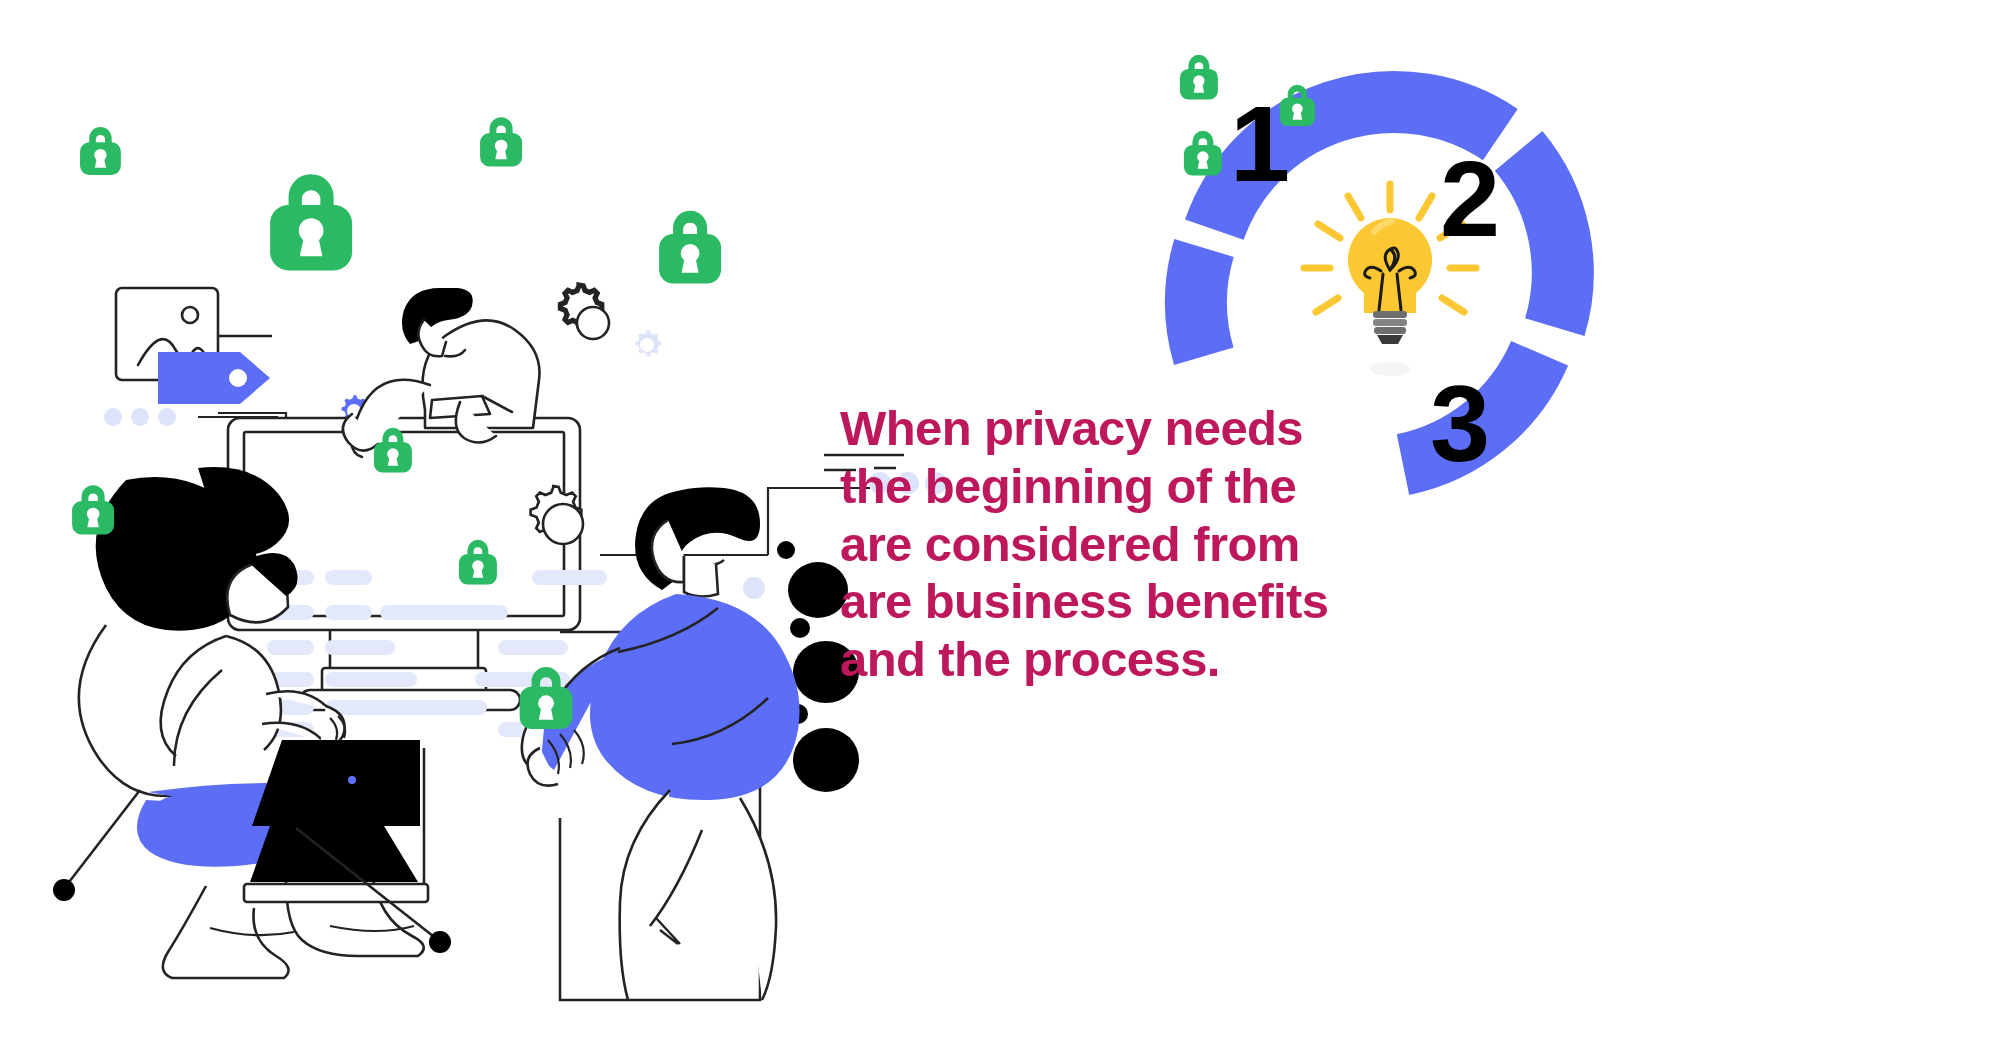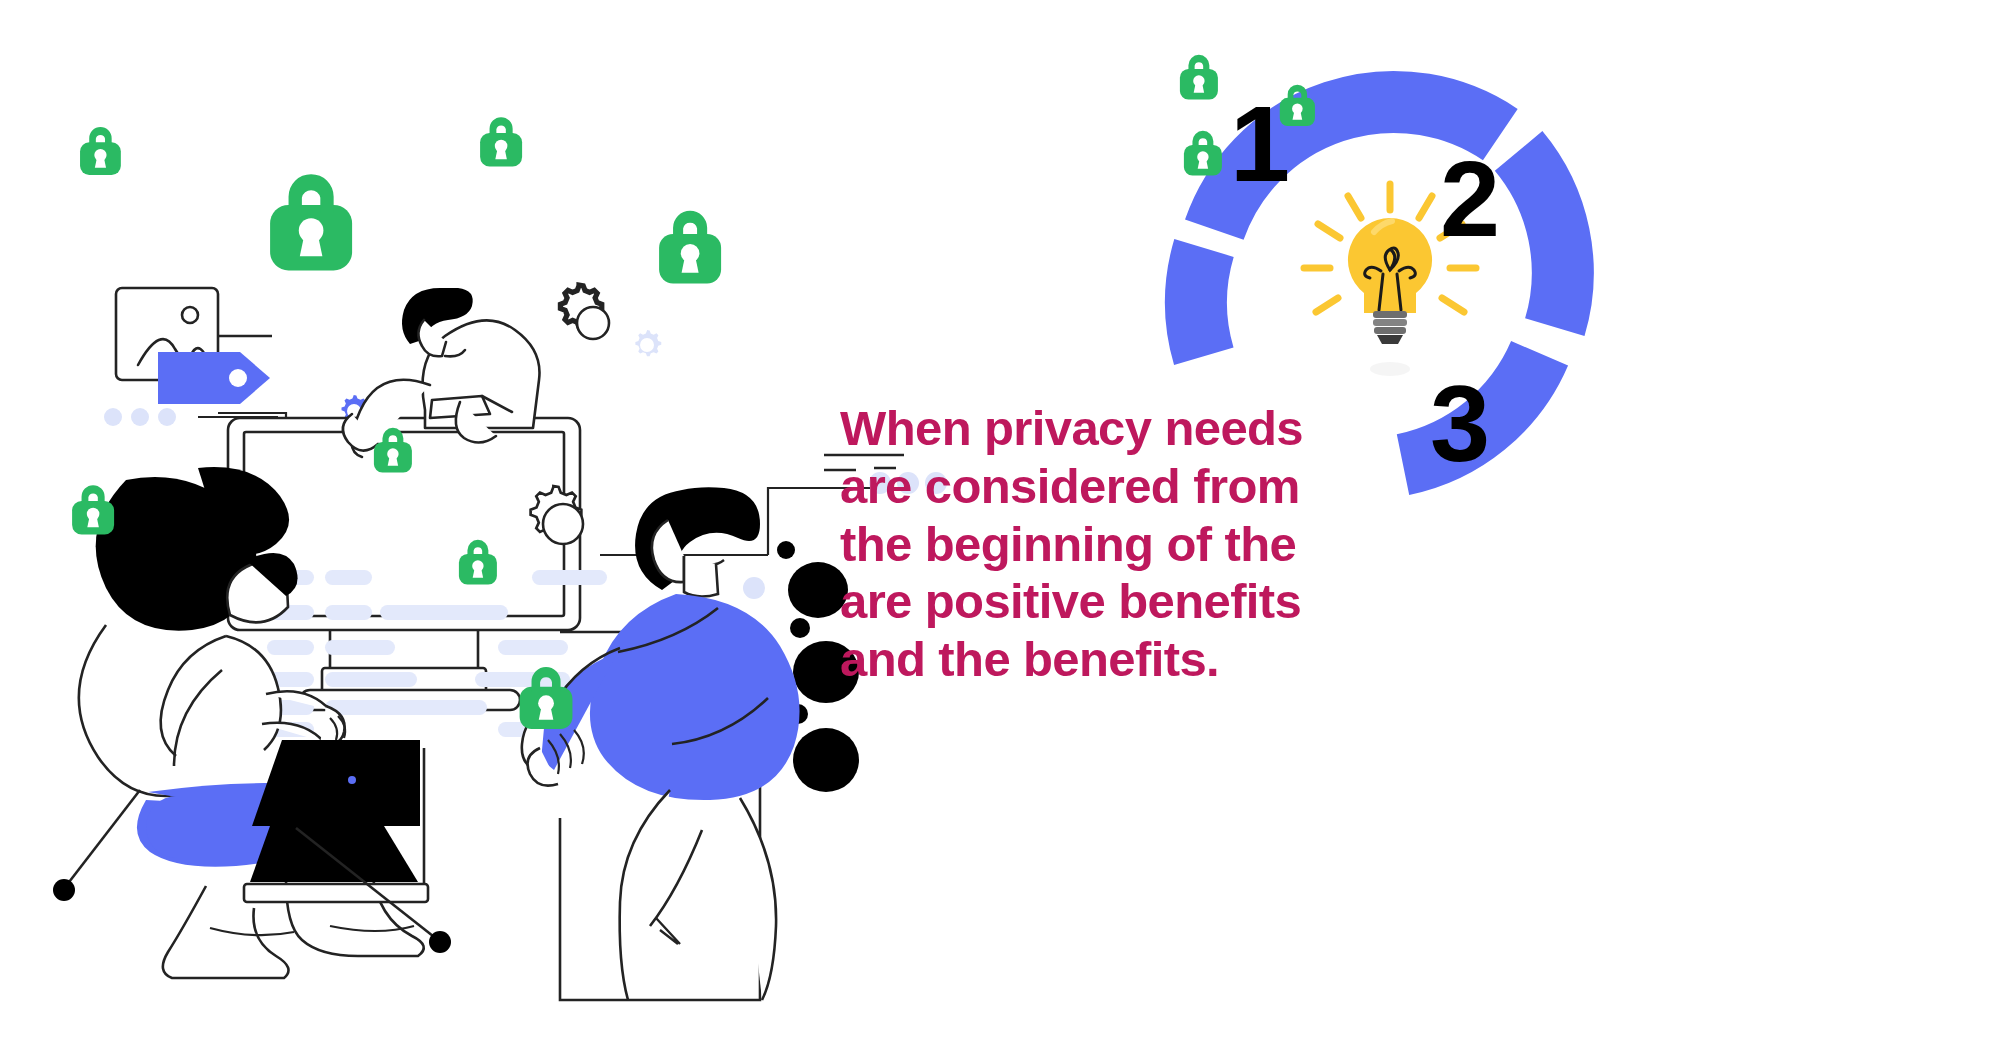--- a/index.html
+++ b/index.html
@@ -362,20 +362,20 @@
         </g>
       <g>
           <g transform="translate(32,98) scale(0.95)">
             <use href="#pl2"></use>
           </g>
         </g>
     </svg>
 
     <div class="quote">
       <span class="ln">When privacy needs</span>
+      <span class="ln">the beginning of the</span>
       <span class="ln">are considered from</span>
-      <span class="ln">the beginning of the</span>
-      <span class="ln">are positive benefits</span>
-      <span class="ln">and the benefits.</span>
+      <span class="ln">are business benefits</span>
+      <span class="ln">and the process.</span>
     </div>
 
   </div>
 </div>
 
 </body></html>

